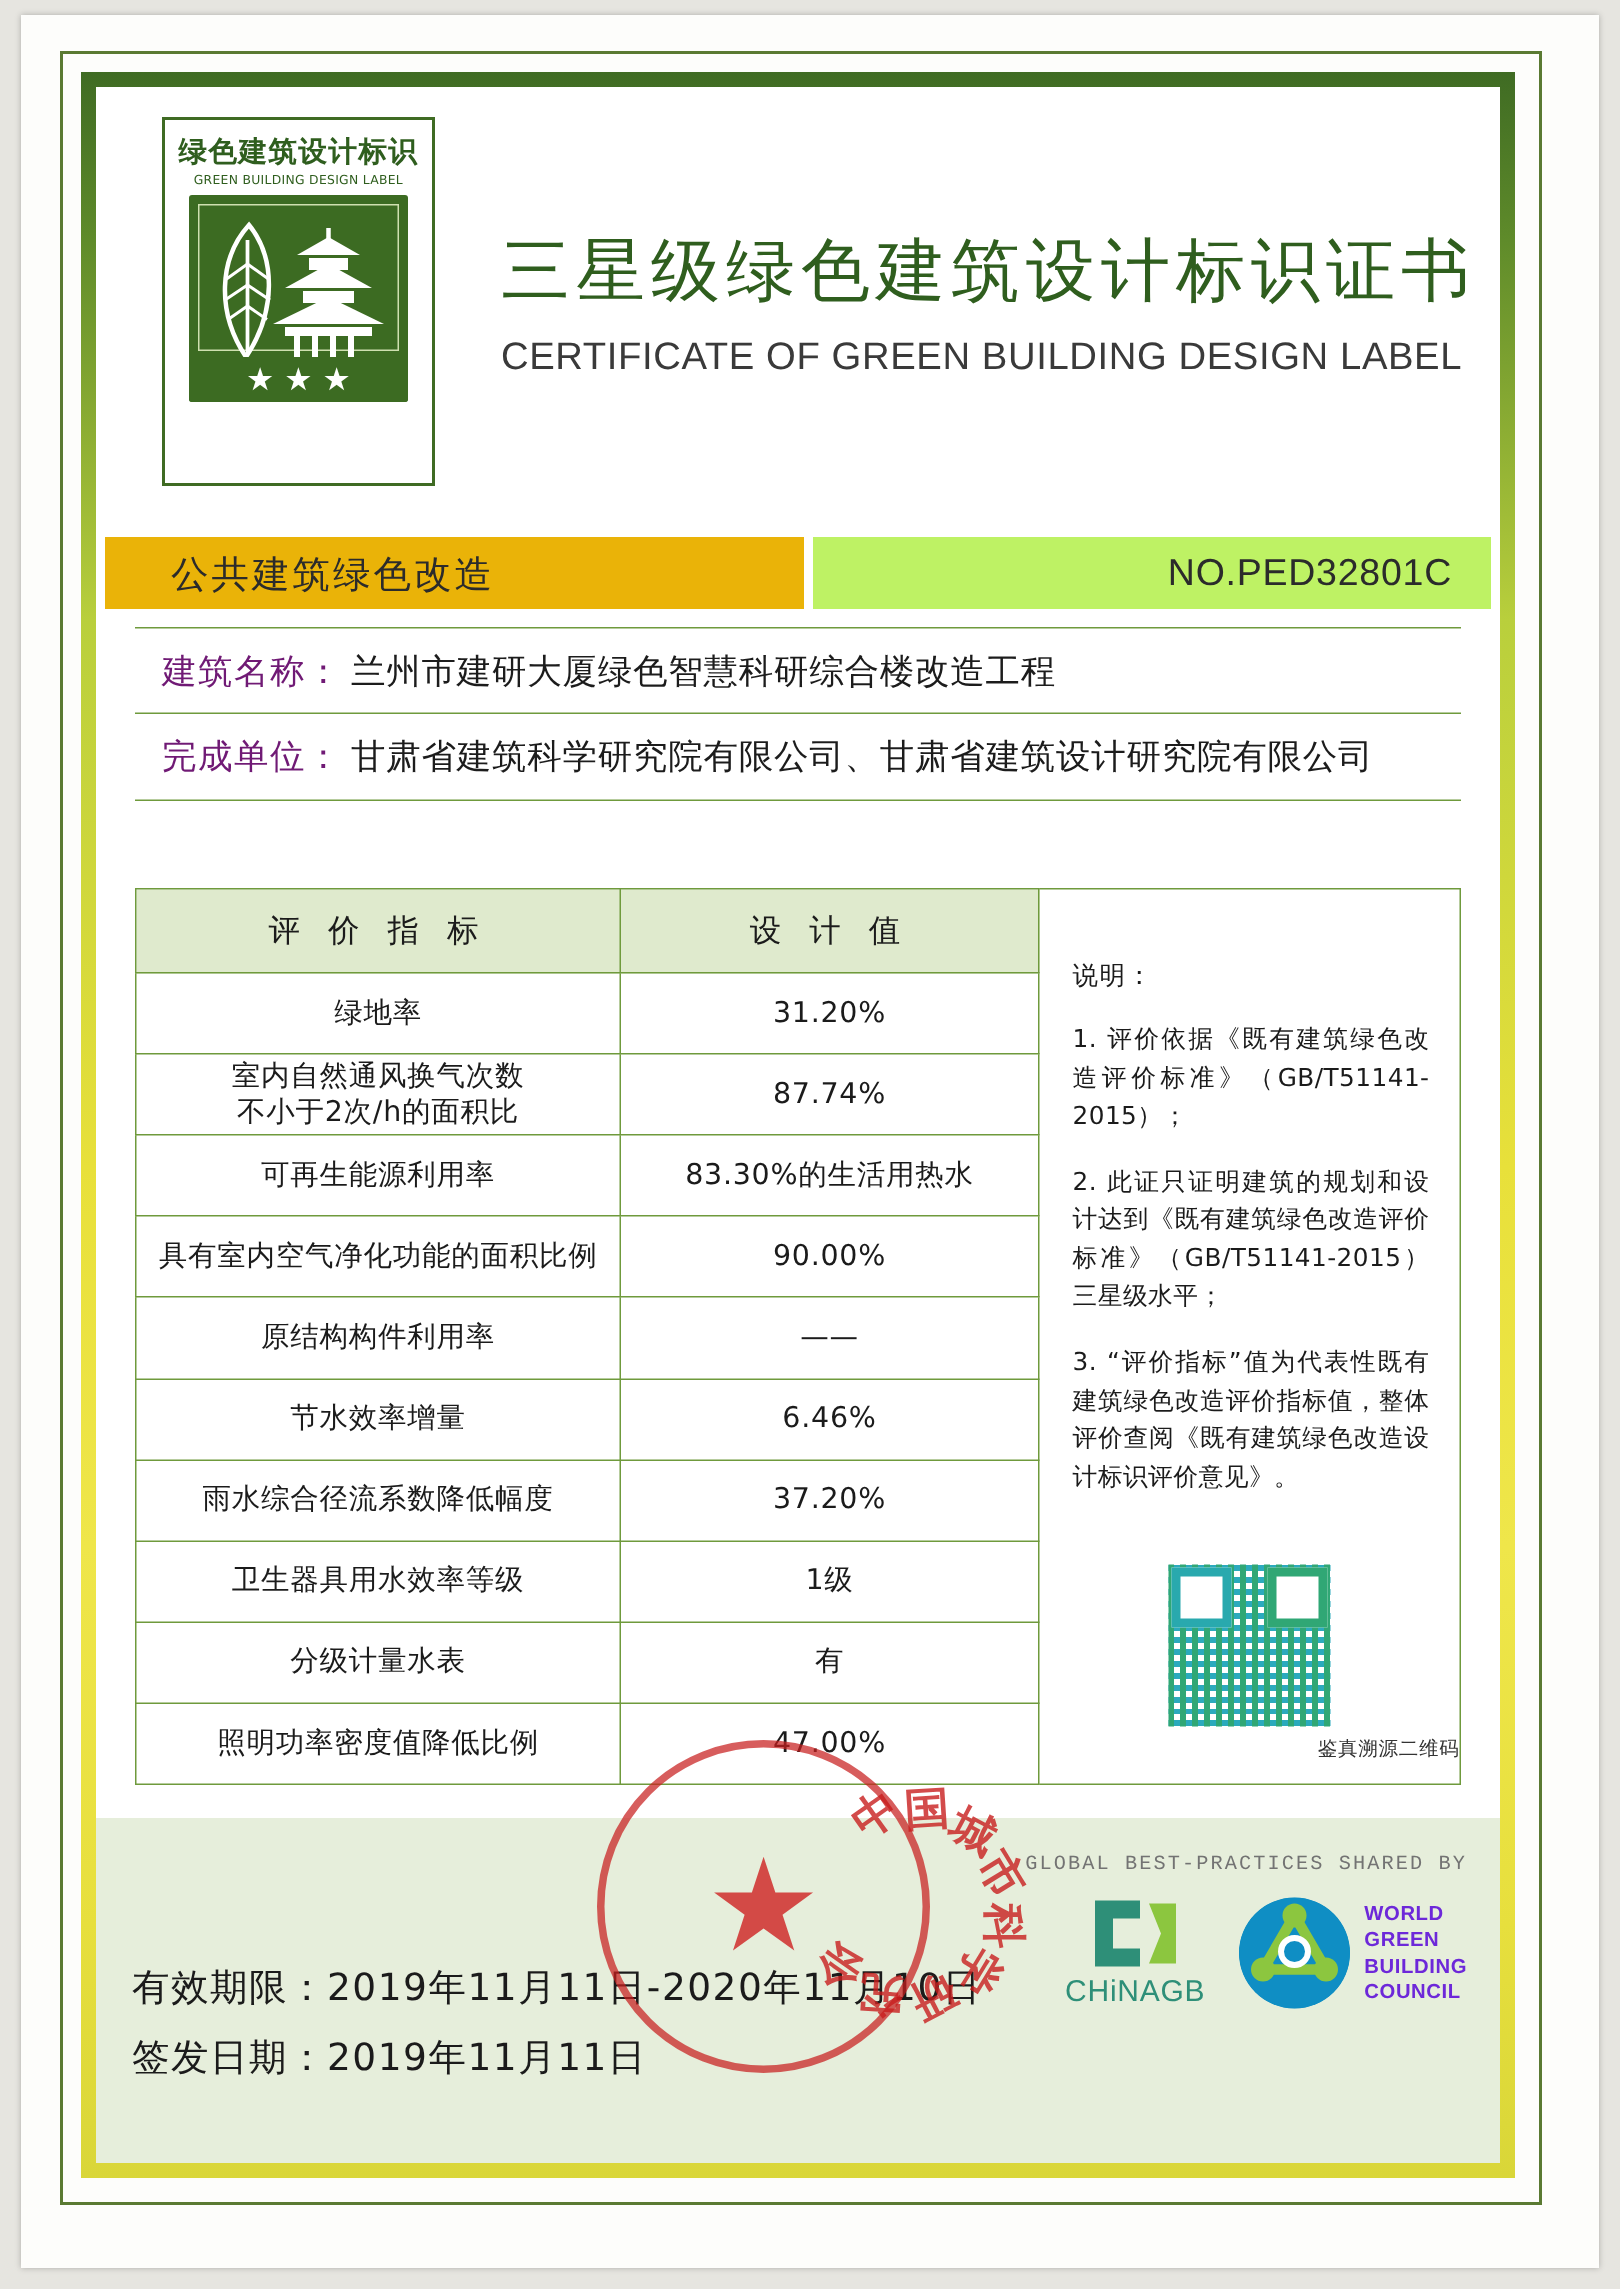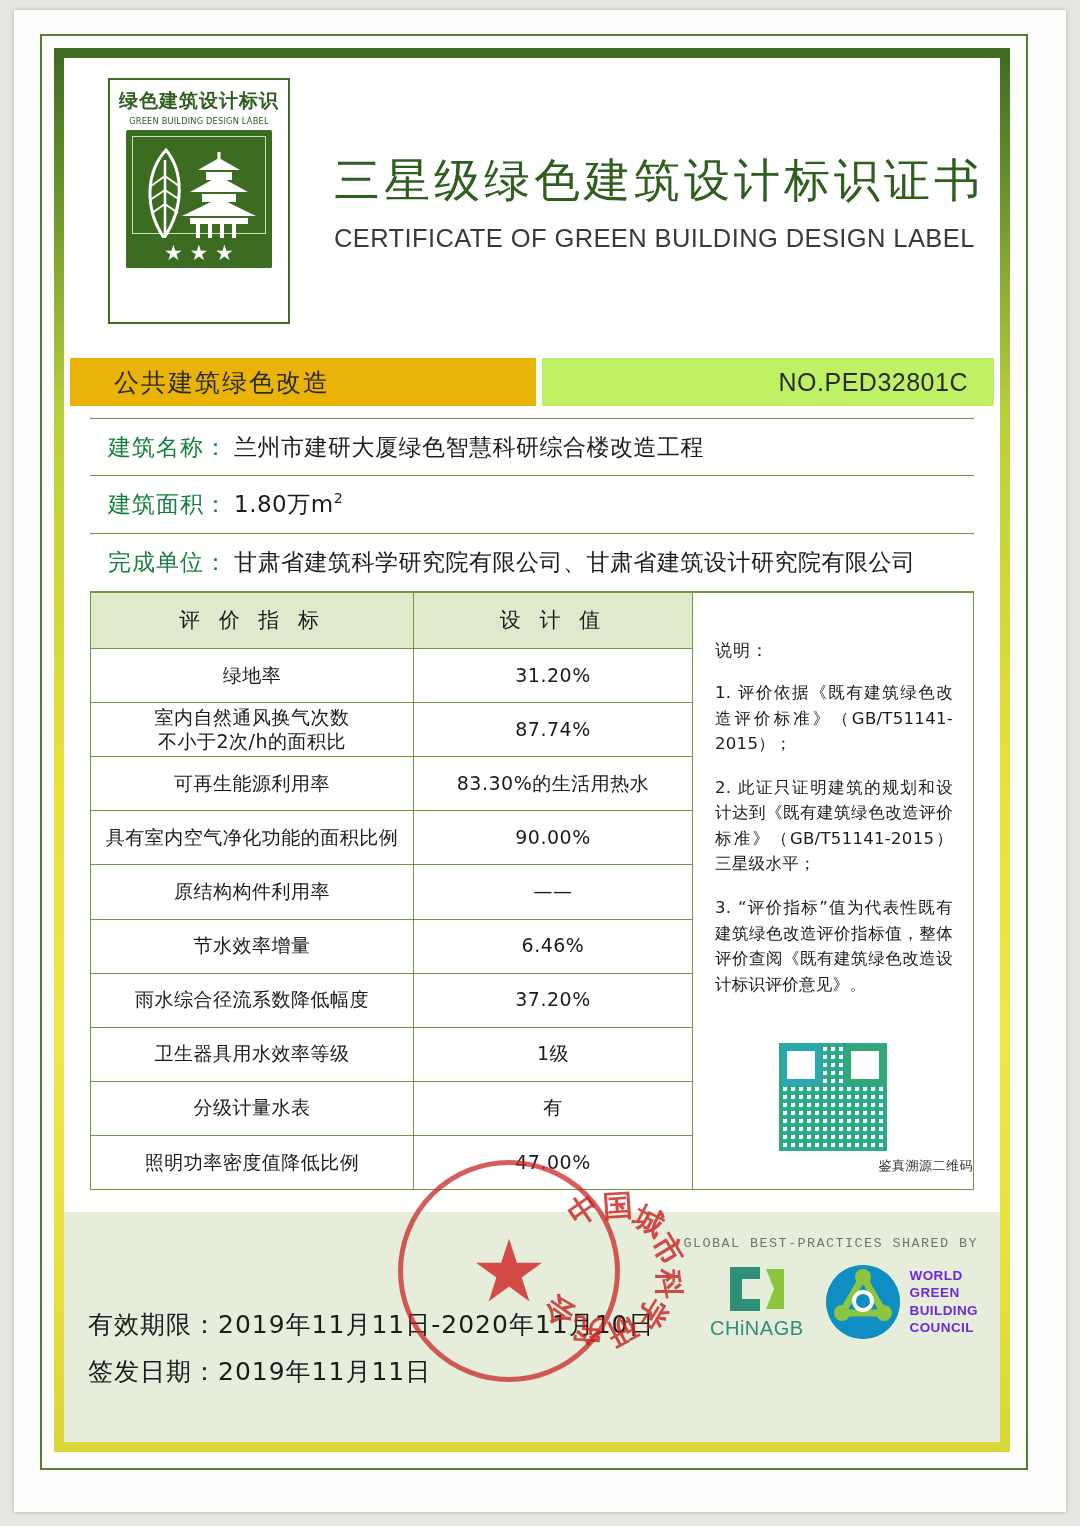--- a/index.html
+++ b/index.html
@@ -211,21 +211,21 @@
   .info-row {
     height: 58px;
     border-bottom: 1.5px solid #6f9a3c;
     display: flex;
     align-items: center;
     box-sizing: border-box;
   }
   .info-row:first-child { border-top: 1.5px solid #6f9a3c; }
   .info-label {
     font-size: 23px;
-    color: #15803d;
+    color: #701a75;
     margin-left: 18px;
     letter-spacing: 1px;
     white-space: nowrap;
   }
   .info-value {
     font-size: 23px;
     color: #1c1c1c;
     margin-left: 6px;
     letter-spacing: .5px;
     white-space: nowrap;
@@ -487,24 +487,20 @@
         <span>NO.PED32801C</span>
       </div>
     </div>
 
     <div class="info">
       <div class="info-row">
         <span class="info-label">建筑名称：</span>
         <span class="info-value">兰州市建研大厦绿色智慧科研综合楼改造工程</span>
       </div>
       <div class="info-row">
-        <span class="info-label">建筑面积：</span>
-        <span class="info-value">1.80万m<sup>2</sup></span>
-      </div>
-      <div class="info-row">
         <span class="info-label">完成单位：</span>
         <span class="info-value">甘肃省建筑科学研究院有限公司、甘肃省建筑设计研究院有限公司</span>
       </div>
     </div>
 
     <div class="body-area">
       <table class="metrics">
         <tbody>
             <tr class="head">
           <td class="k">评 价 指 标</td>

